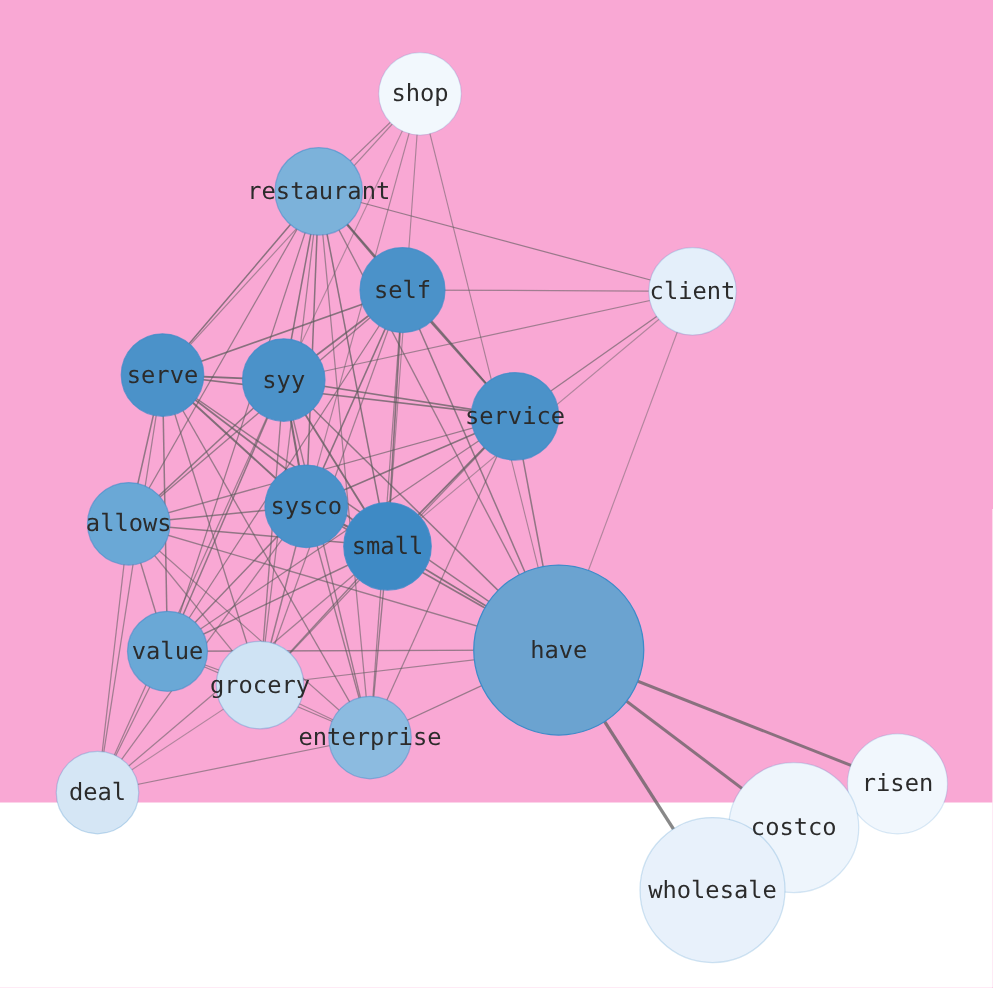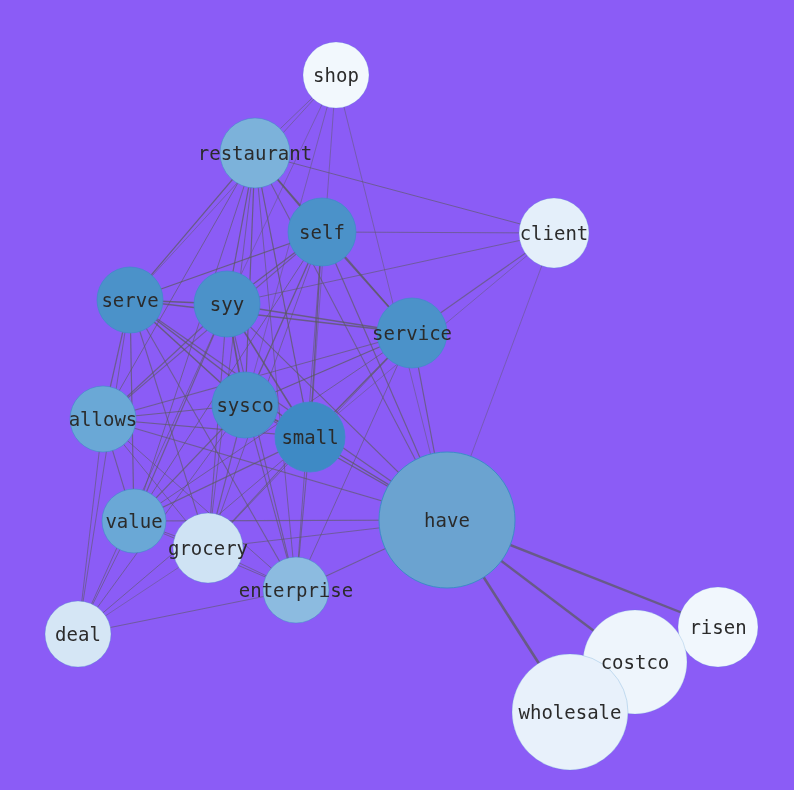--- a/index.html
+++ b/index.html
@@ -9,22 +9,22 @@
   }
   body {
     width: 794px;
     height: 790px;
     font-family: "DejaVu Sans Mono", "Liberation Mono", monospace;
     overflow: hidden;
   }
   #graph-root {
     position: relative;
     width: 794px;
-    height: 790px;
-    background: #8b5cf6;
+    height: 642px;
+    background: #f9a8d4;
   }
   svg#network-svg {
     display: block;
     width: 794px;
     height: 790px;
   }
   .node-label {
     font-family: "DejaVu Sans Mono", "Liberation Mono", monospace;
     font-size: 19px;
     fill: #2b2b2b;

